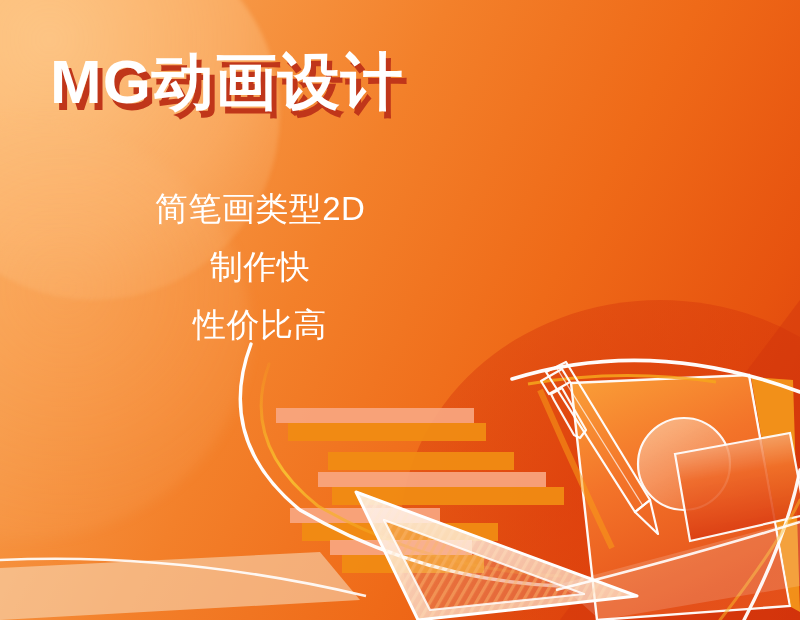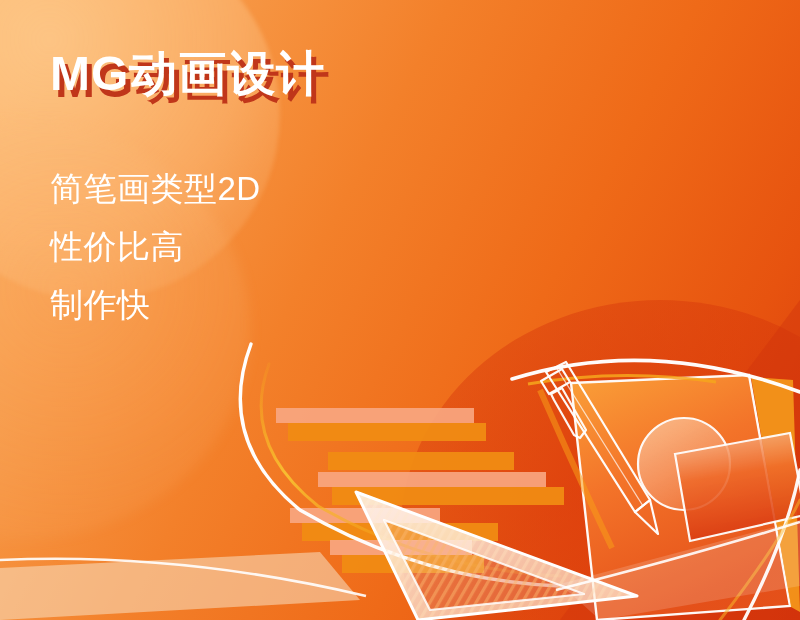--- a/index.html
+++ b/index.html
@@ -62,33 +62,34 @@
                 rgba(214,45,10,0.55) 0%,
                 rgba(205,40,8,0.30) 55%,
                 rgba(205,40,8,0.0) 100%);
   }
 
   
   .title {
     position: absolute;
     left: 50px;
     top: 48px;
-    font-size: 48px;
+    font-size: 62px;
     font-weight: 700;
     letter-spacing: 1px;
     color: #ffffff;
     white-space: nowrap;
     text-shadow: 5px 7px 0 #c0361a;
     line-height: 1.1;
   }
   .sublist {
     position: absolute;
     left: 50px;
-    top: 172px;
+    top: 192px;
     width: 420px;
+    text-align: center;
   }
   .subline {
     font-size: 33px;
     font-weight: 400;
     color: #ffffff;
     line-height: 1.0;
     margin-bottom: 25px;
     white-space: nowrap;
     letter-spacing: 0.5px;
   }
@@ -233,17 +234,17 @@
       <path d="M 0 568 L 320 552 L 360 600 L 0 620 Z" fill="#f7e0c2" opacity="0.55"></path>
       <path d="M 0 560 Q 180 552 366 596" fill="none" stroke="#ffffff" stroke-width="2.6" opacity="0.9"></path>
 
     </g>
   </svg>
 
   <div class="title">MG动画设计</div>
 
   <div class="sublist">
     <div class="subline">简笔画类型2D</div>
+    <div class="subline">制作快</div>
     <div class="subline">性价比高</div>
-    <div class="subline">制作快</div>
   </div>
 
 </div>
 
 </body></html>

